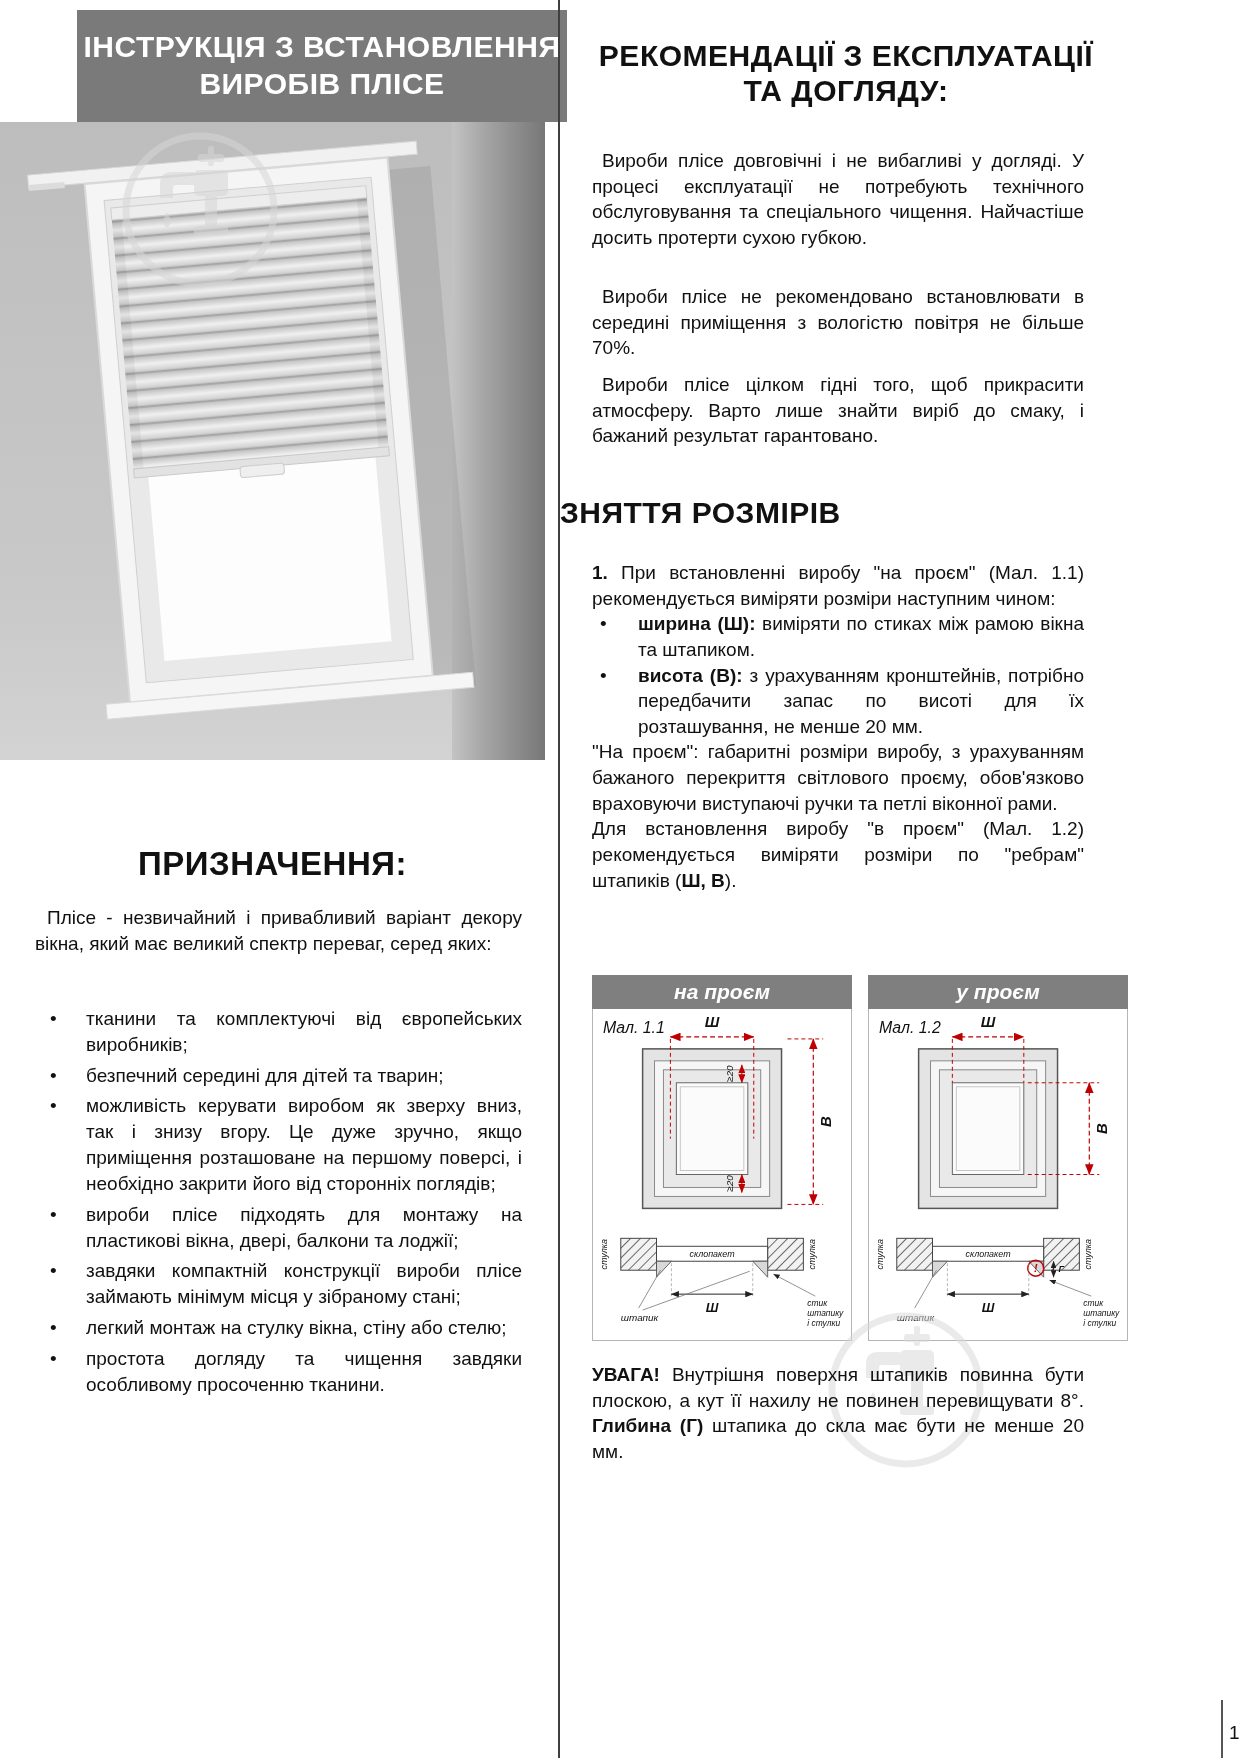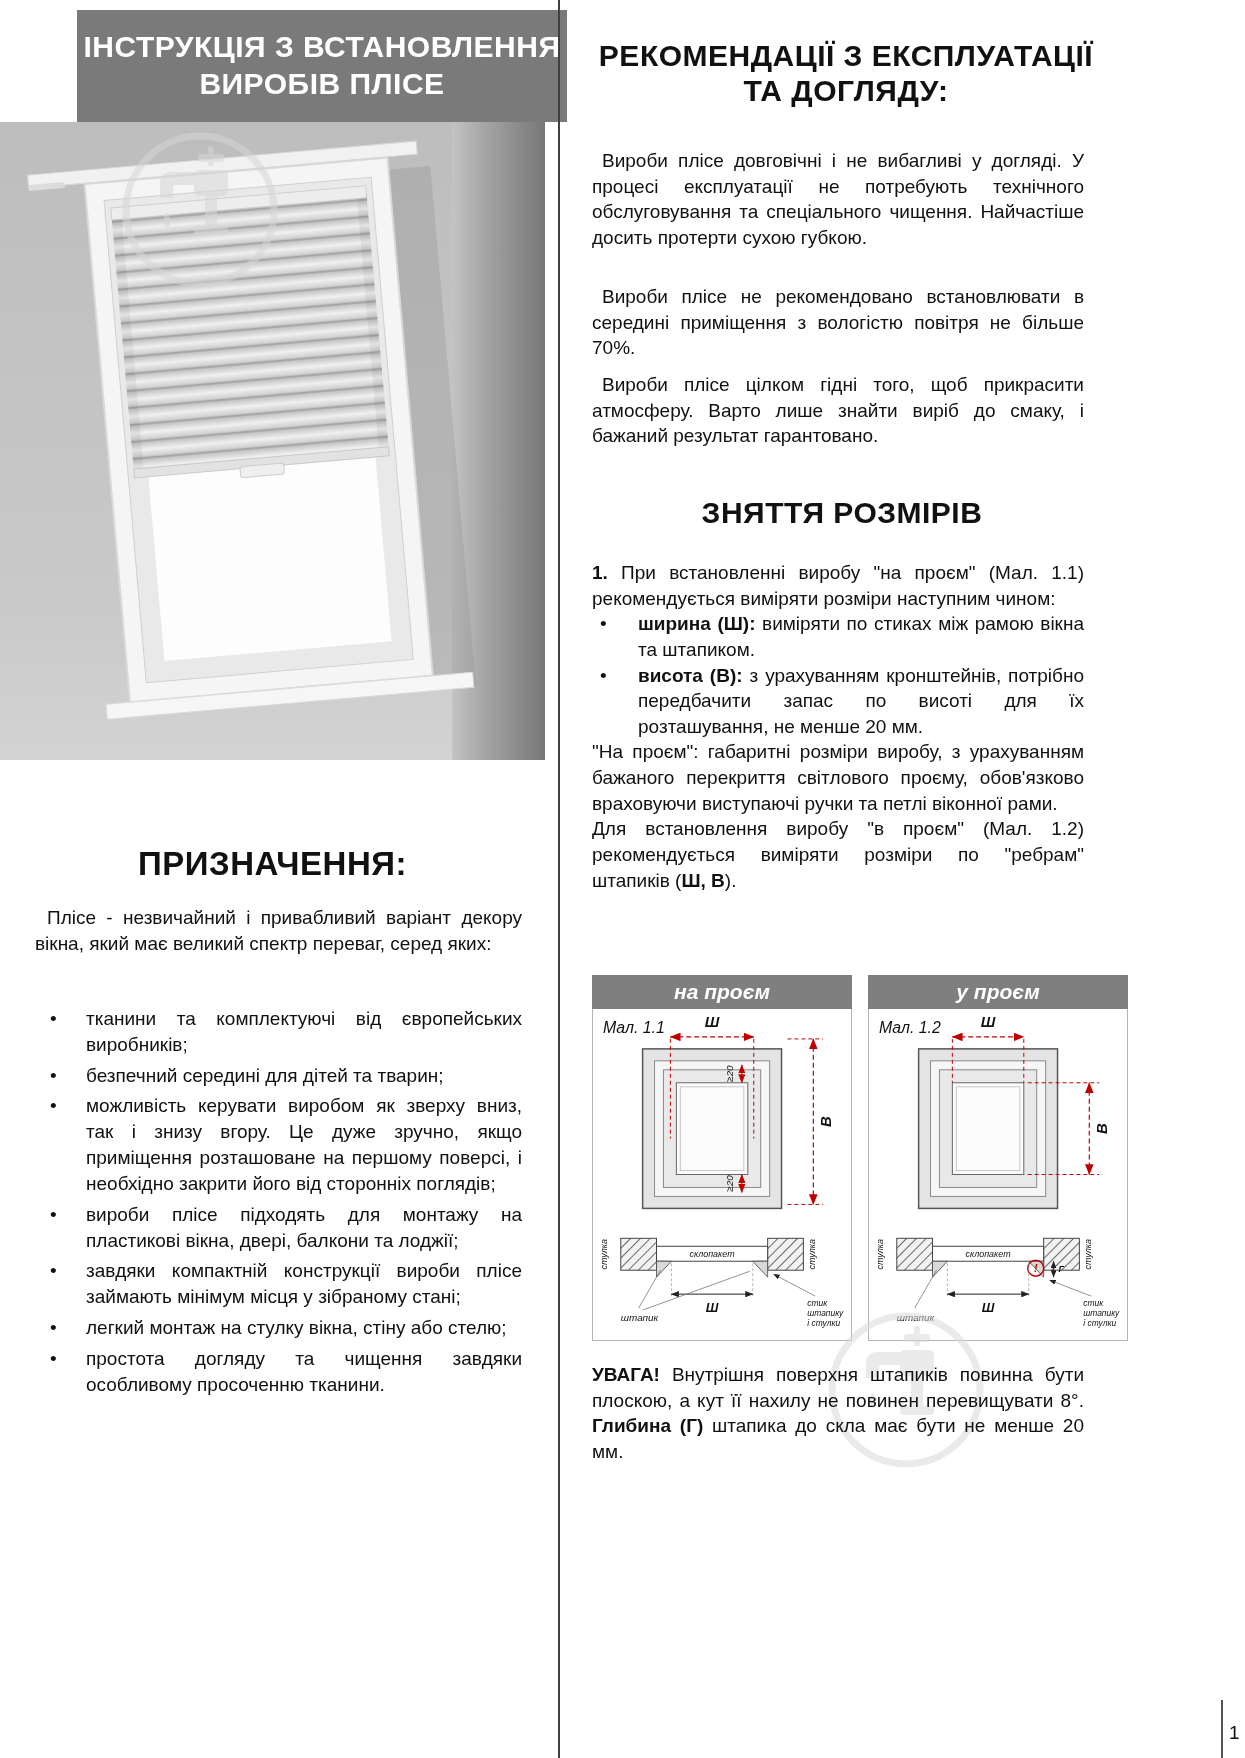--- a/index.html
+++ b/index.html
@@ -43,21 +43,21 @@
   }
   .rc-p {
     position:absolute; left:592px; width:492px;
     font-size:19px; line-height:1.35; text-align:justify; text-indent:10px;
   }
   #care-p1 { top:148px; }
   #care-p2 { top:284px; }
   #care-p3 { top:372px; }
   .h-measure {
     position:absolute; left:560px; top:496px; width:564px;
-    text-align:center; font-size:30px; font-weight:bold; letter-spacing:0.5px;
+    text-align:left; font-size:30px; font-weight:bold; letter-spacing:0.5px;
   }
   .measure-block {
     position:absolute; left:592px; top:560px; width:492px;
     font-size:19px; line-height:1.35;
   }
   .measure-block p { text-align:justify; margin:0; }
   .rbullet { display:flex; }
   .rbullet .dot { flex:0 0 46px; padding-left:8px; }
   .rbullet .bt { flex:1; text-align:justify; }
 

